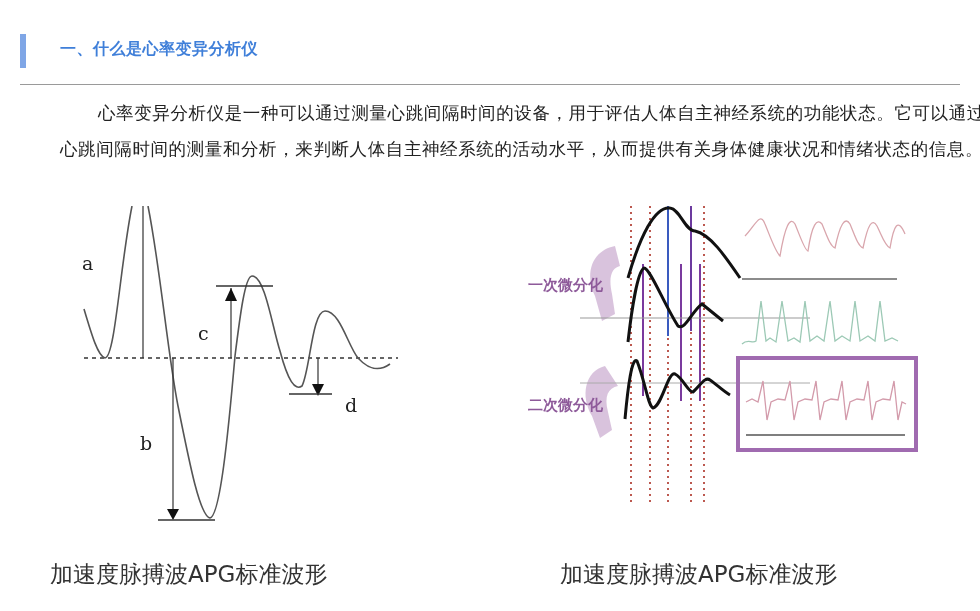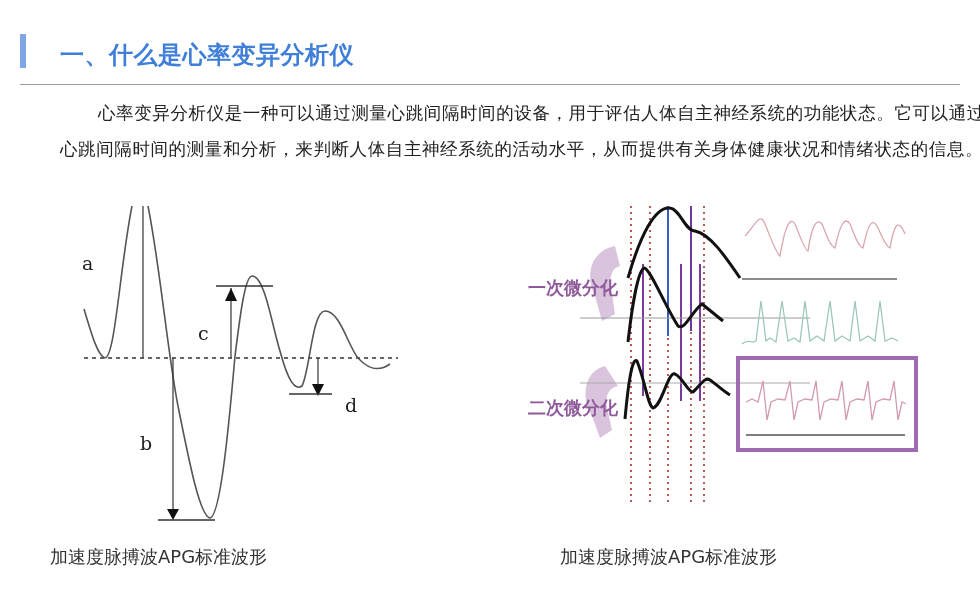--- a/index.html
+++ b/index.html
@@ -1,29 +1,29 @@
 <!DOCTYPE html>
 <html><head>
 <meta charset="utf-8">
 <style>
   html, body { margin:0; padding:0; background:#ffffff; }
   body { width:980px; height:611px; position:relative; overflow:hidden; font-family:"DejaVu Sans", sans-serif; color:#222; }
   .heading { position:absolute; left:20px; top:34px; width:940px; height:40px; }
   .heading .bar { position:absolute; left:0; top:0; width:6px; height:34px; background:#7fa6e6; }
-  .heading .title { position:absolute; left:40px; top:5px; font-size:24px; font-weight:bold; color:#3f7fd9; letter-spacing:0.5px; }
+  .heading .title { position:absolute; left:40px; top:5px; font-size:16px; font-weight:bold; color:#3f7fd9; letter-spacing:0.5px; }
   .divider { position:absolute; left:20px; top:84px; width:940px; height:1px; background:#9a9a9a; }
   .para { position:absolute; left:20px; top:96px; width:945px; font-size:17.5px; line-height:35.5px; color:#222; text-indent:38px; letter-spacing:0.6px;margin-left:40px; }
   .fig { position:absolute; }
   .fig-left { left:40px; top:206px; width:380px; height:320px; }
   .fig-right { left:520px; top:206px; width:400px; height:320px; }
-  .caption { position:absolute; top:545px; font-size:18px; color:#333; }
+  .caption { position:absolute; top:559px; font-size:23px; color:#333; }
   .cap-left { left:50px; }
   .cap-right { left:560px; }
   .lbl { position:absolute; font-family:"DejaVu Serif", serif; font-size:19px; color:#222; }
-  .pl { position:absolute; font-size:18px; font-weight:bold; color:#8e5a9a;text-align:right; }
+  .pl { position:absolute; font-size:15px; font-weight:bold; color:#8e5a9a;text-align:right; }
 </style>
 </head>
 <body>
 
 <div class="heading">
   <div class="bar"></div>
   <div class="title">一、什么是心率变异分析仪</div>
 </div>
 <div class="divider"></div>
 

